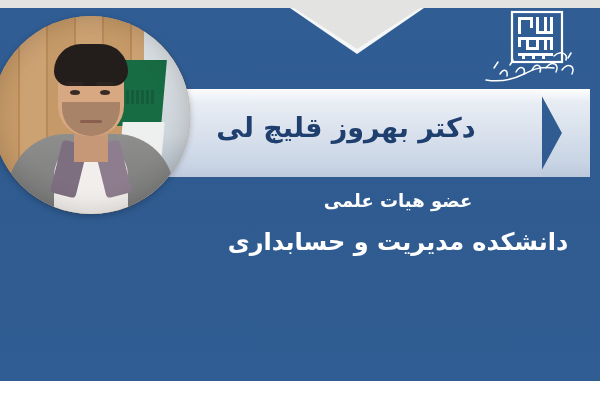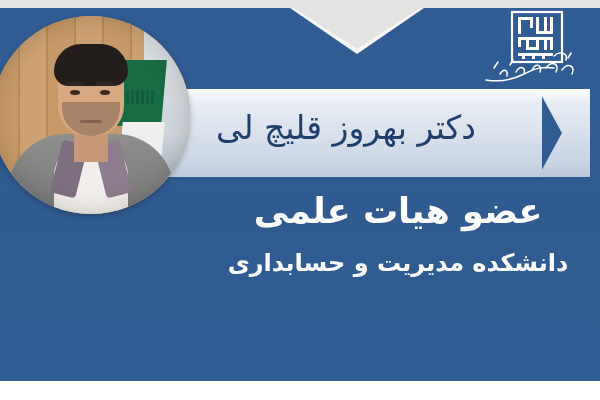--- a/index.html
+++ b/index.html
@@ -103,22 +103,22 @@
   .ribbon-name {
     position: absolute;
     left: 0;
     top: 0;
     width: 392px;
     height: 88px;
     display: flex;
     align-items: center;
     justify-content: center;
     color: #1f3f6e;
-    font-size: 33px;
-    font-weight: normal;
+    font-size: 27px;
+    font-weight: bold;
     letter-spacing: 0;
     direction: rtl;
     text-align: center;
     padding-bottom: 12px;
     box-sizing: border-box;
     z-index: 6;
   }
 
   
   .portrait {
@@ -315,21 +315,21 @@
     position: absolute;
     right: 0;
     left: 196px;
     top: 190px;
     text-align: center;
     direction: rtl;
     z-index: 6;
   }
   .role-line1 {
     color: #ffffff;
-    font-size: 35px;
+    font-size: 18px;
     font-weight: bold;
     line-height: 1.22;
     white-space: nowrap;
   }
   .role-line2 {
     color: #ffffff;
     font-size: 24px;
     font-weight: bold;
     line-height: 1.28;
     white-space: nowrap;

